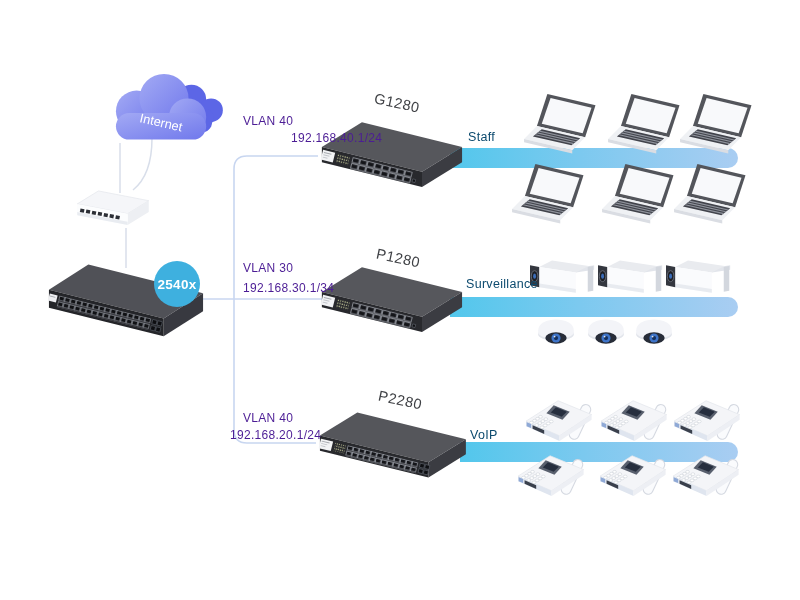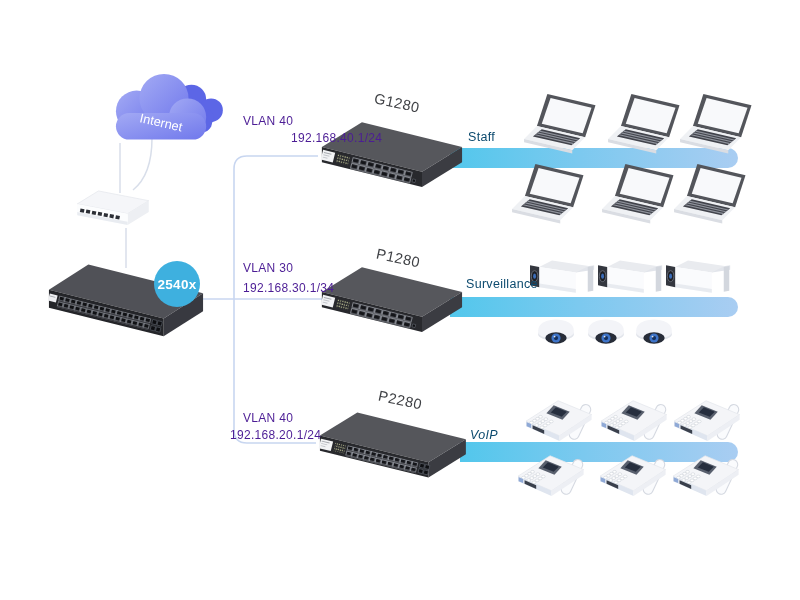--- a/index.html
+++ b/index.html
@@ -267,21 +267,21 @@
   <svg class="node" style="left:634px;top:311px;width:40px;height:37px;" viewBox="0 0 56 52">
       <use href="#sym-domecam"></use>
     </svg>
 
   <div class="vlan-text" style="left:243px;top:411px;">VLAN 40</div>
   <div class="vlan-text" style="left:230px;top:428px;">192.168.20.1/24</div>
   <div class="model-label" style="left:378px;top:392px;">P2280</div>
   <svg class="node" style="left:317px;top:392px;width:150px;height:89px;" viewBox="0 0 168 100">
       <use href="#sym-switch-md"></use>
     </svg>
-  <div class="group-label" style="left:470px;top:428px;font-style:italic;">VoIP</div>
+  <div class="group-label" style="left:470px;top:428px;">VoIP</div>
 
   <svg class="node" style="left:523px;top:392px;width:76px;height:54px;" viewBox="0 0 104 74">
       <use href="#sym-phone"></use>
     </svg>
   <svg class="node" style="left:598px;top:392px;width:76px;height:54px;" viewBox="0 0 104 74">
       <use href="#sym-phone"></use>
     </svg>
   <svg class="node" style="left:671px;top:392px;width:76px;height:54px;" viewBox="0 0 104 74">
       <use href="#sym-phone"></use>
     </svg>

